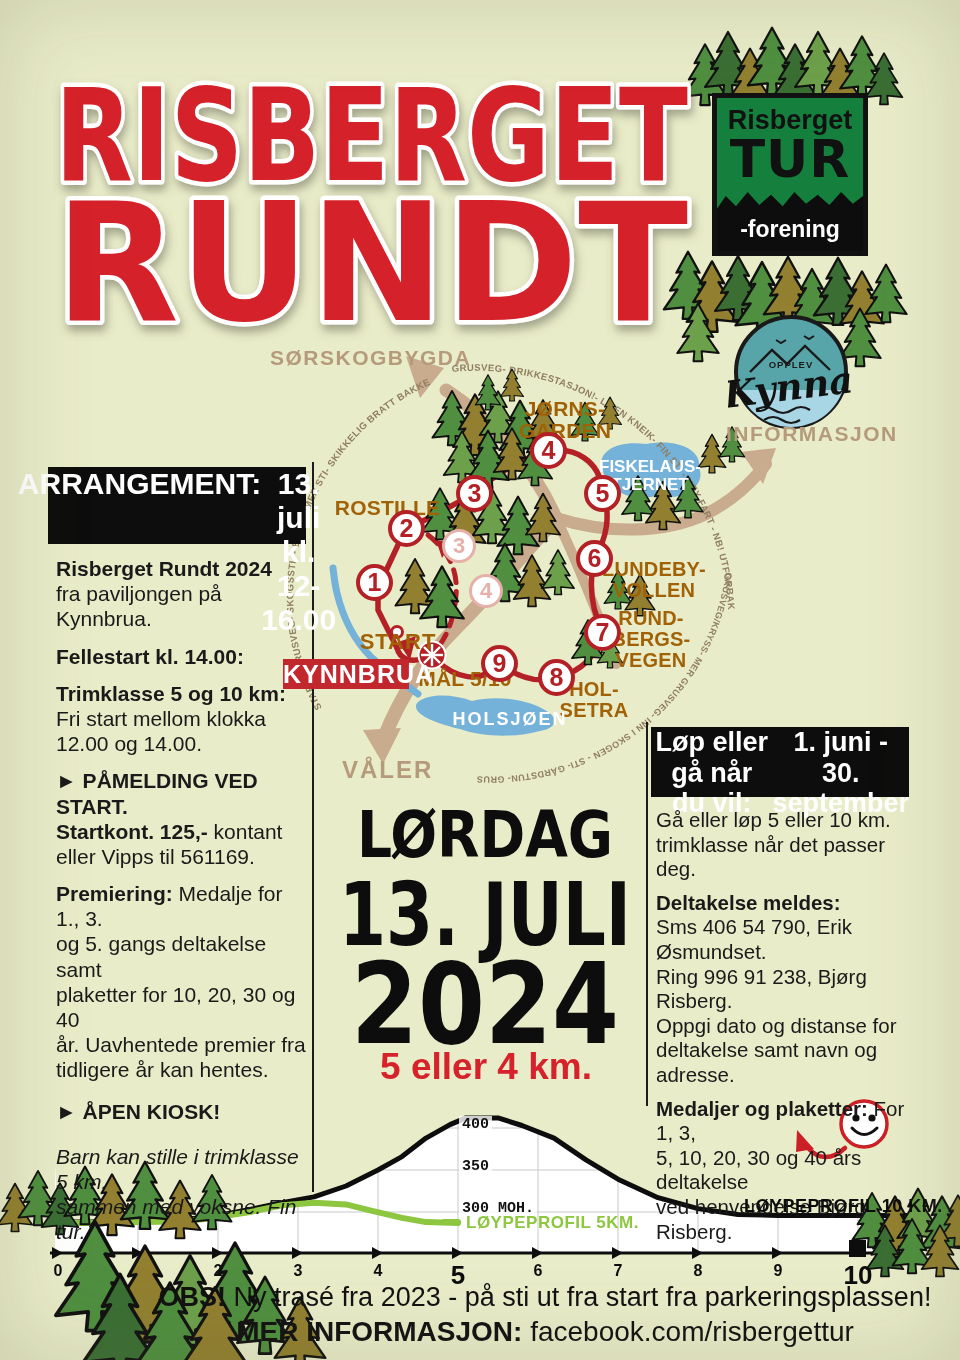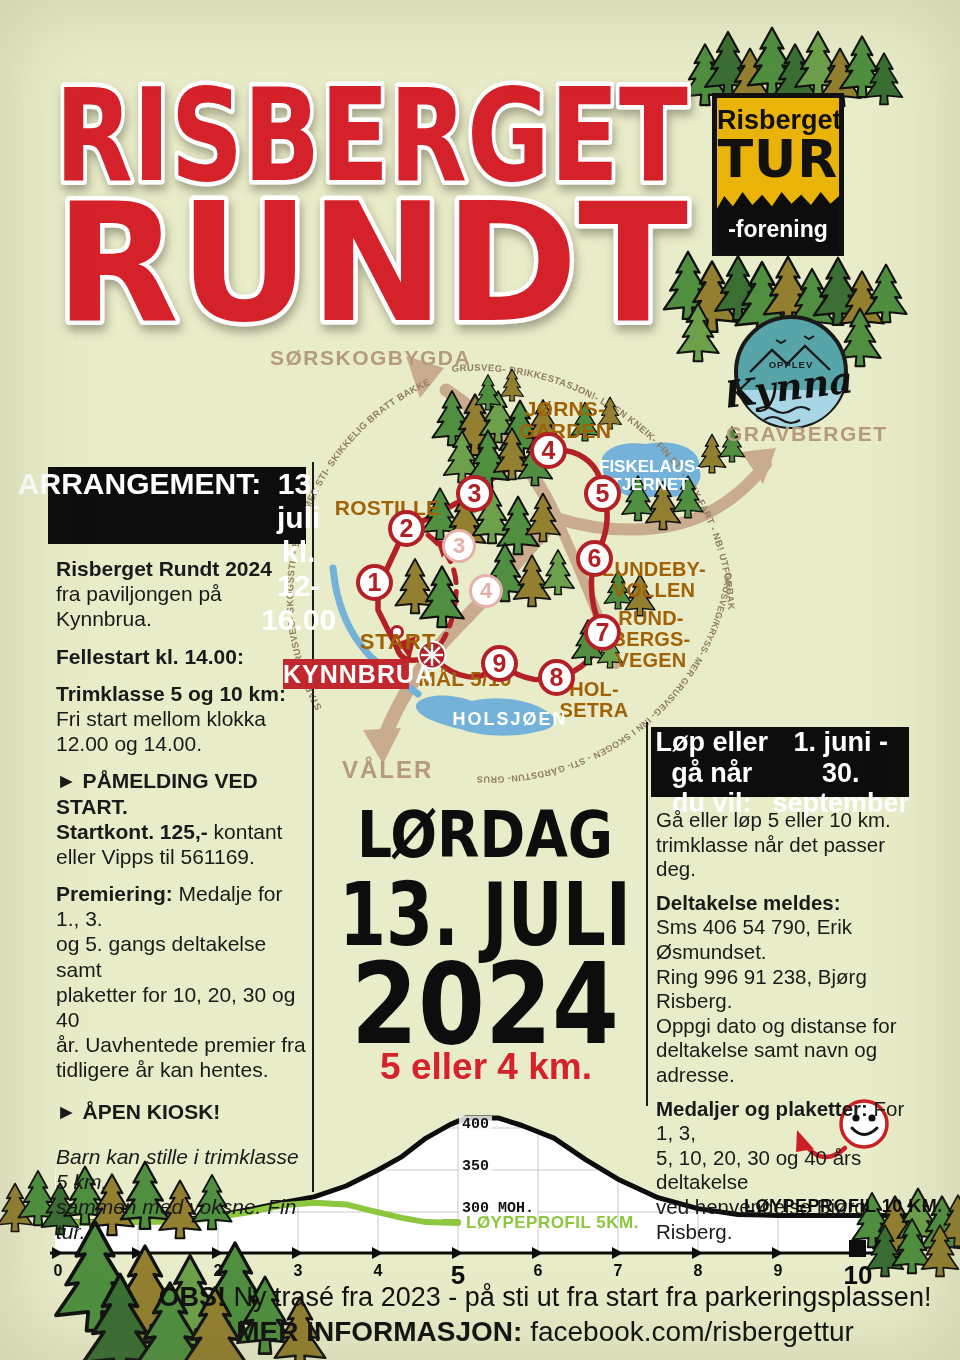--- a/index.html
+++ b/index.html
@@ -22,21 +22,21 @@
   .tanlab{position:absolute;z-index:6;color:#b59b7c;font-weight:bold;letter-spacing:1.5px;}
   .lakelab{position:absolute;z-index:6;color:#fff;font-weight:bold;text-align:center;
     line-height:1.05;white-space:pre-line;}
   .cp{position:absolute;z-index:7;width:37px;height:37px;border-radius:50%;background:#fff;
     border:4px solid #b32025;color:#b32025;font-weight:bold;font-size:25px;
     display:flex;align-items:center;justify-content:center;box-sizing:border-box;}
   .cp.faded{width:34px;height:34px;border-color:#e5b0a9;color:#e5b0a9;font-size:22px;border-width:3px;}
   .kynnbox{position:absolute;left:283px;top:659px;width:126px;height:30px;background:#c1272d;
     color:#fff;font-weight:bold;font-size:25px;letter-spacing:1px;text-align:center;
     line-height:30px;z-index:7;}
-  .logobox{position:absolute;left:712px;top:93px;width:132px;height:163px;background:#eab308;
+  .logobox{position:absolute;left:712px;top:93px;width:156px;height:163px;background:#15803d;
     border:5px solid #111;z-index:6;box-sizing:border-box;text-align:center;color:#111;}
   .logobox .l1{font-weight:bold;font-size:27px;margin-top:7px;}
   .logobox .l2{font-weight:bold;font-size:52px;line-height:.92;font-family:"DejaVu Sans",sans-serif;letter-spacing:1px;}
   .logobox .band{position:absolute;left:0;right:0;bottom:0;height:64px;background:#0d0d0d;
     color:#fff;font-weight:bold;font-size:23px;display:flex;align-items:flex-end;
     justify-content:center;padding-bottom:8px;box-sizing:border-box;
     clip-path:polygon(0 34%,6% 14%,13% 30%,21% 8%,29% 28%,37% 12%,45% 30%,53% 8%,61% 26%,69% 12%,77% 28%,85% 8%,93% 26%,100% 14%,100% 100%,0 100%);}
   .gridlab{position:absolute;z-index:5;font-weight:bold;font-size:15px;color:#111;background:rgba(255,255,255,.8);padding:0 3px;font-family:Liberation Mono, monospace;}
   .leg5{position:absolute;z-index:5;color:#8dc63f;font-weight:bold;font-size:17px;letter-spacing:.5px;}
   .leg10{position:absolute;z-index:5;color:#0d0d0d;font-weight:bold;font-size:18px;letter-spacing:.5px;}
@@ -271,21 +271,21 @@
       <path d="M 28,104 q 9,-6 18,0 t 18,0 t 18,0" stroke="#1a1a1a" stroke-width="2.2" fill="none"></path>
       <path d="M 36,114 q 9,-6 18,0 t 18,0" stroke="#1a1a1a" stroke-width="2.2" fill="none"></path>
     </g>
     <path d="M 22,66 L 44,44 L 59,58 L 77,40 L 102,64" stroke="#1a1a1a" stroke-width="2.4" fill="none"></path>
     <path d="M 48,34 l 5,3 l 5,-3 M 76,30 l 5,3 l 5,-3" stroke="#1a1a1a" stroke-width="2" fill="none"></path>
     <text x="63" y="62" text-anchor="middle" font-family="Liberation Sans, sans-serif" font-size="9.5" font-weight="bold" fill="#1a1a1a" letter-spacing="1">OPPLEV</text>
     <text x="62" y="94" text-anchor="middle" transform="rotate(-7 62 94)" font-family="DejaVu Serif, serif" font-style="italic" font-weight="bold" font-size="37" fill="#111">Kynna</text>
   </svg>
 
   <div class="tanlab" style="left:270px;top:346px;font-size:21px;">SØRSKOGBYGDA</div>
-  <div class="tanlab" style="left:726px;top:422px;font-size:21px;">GRAVBERGET</div>
+  <div class="tanlab" style="left:726px;top:422px;font-size:21px;">INFORMASJON</div>
   <div class="tanlab" style="left:342px;top:756px;font-size:24px;letter-spacing:2px;">VÅLER</div>
 
   <div class="mapred" style="left:500px;top:398px;width:130px;font-size:21px;">JØRNS-
 GARDEN</div>
   <div class="mapred" style="left:330px;top:497px;width:115px;font-size:21px;">ROSTILLE</div>
   <div class="lakelab" style="left:589px;top:458px;width:122px;font-size:17px;">FISKELAUS-
 TJERNET</div>
   <div class="mapred" style="left:594px;top:559px;width:120px;font-size:20px;">LUNDEBY-
 VOLLEN</div>
   <div class="mapred" style="left:596px;top:608px;width:110px;font-size:20px;">RUND-

